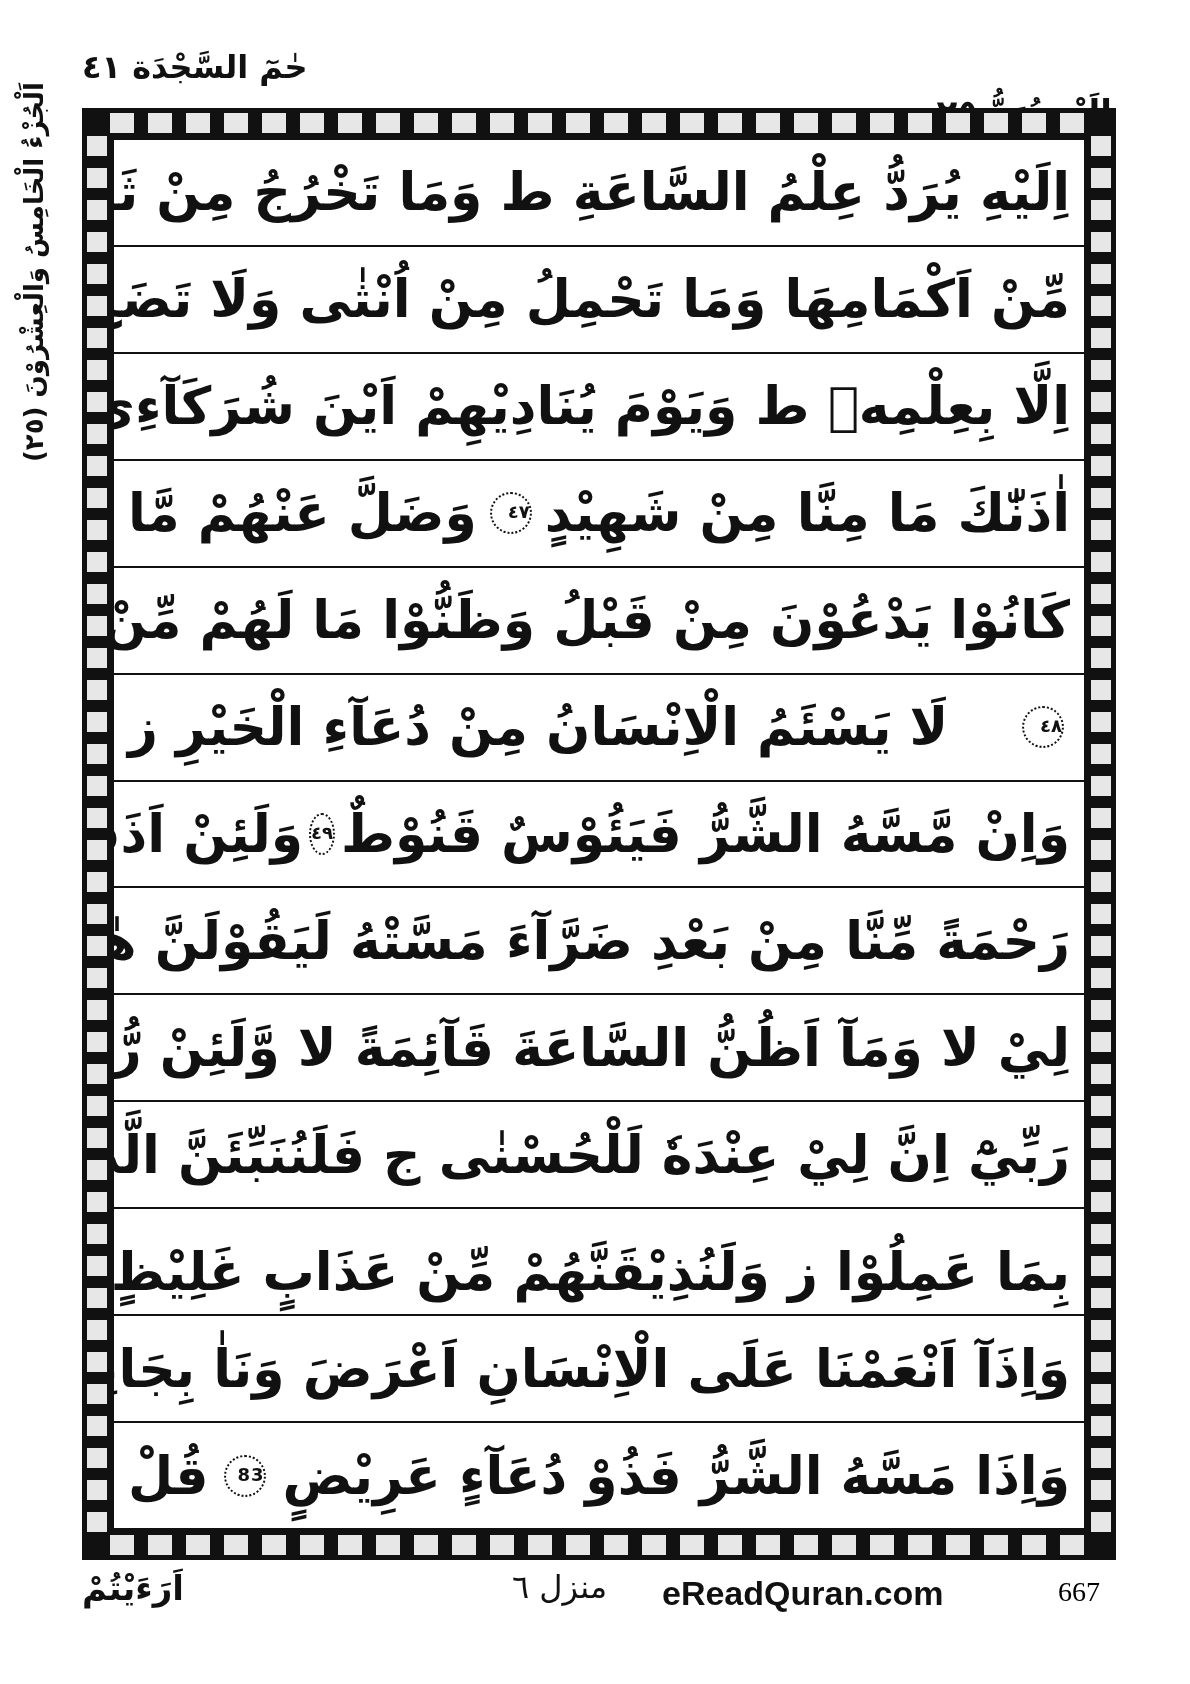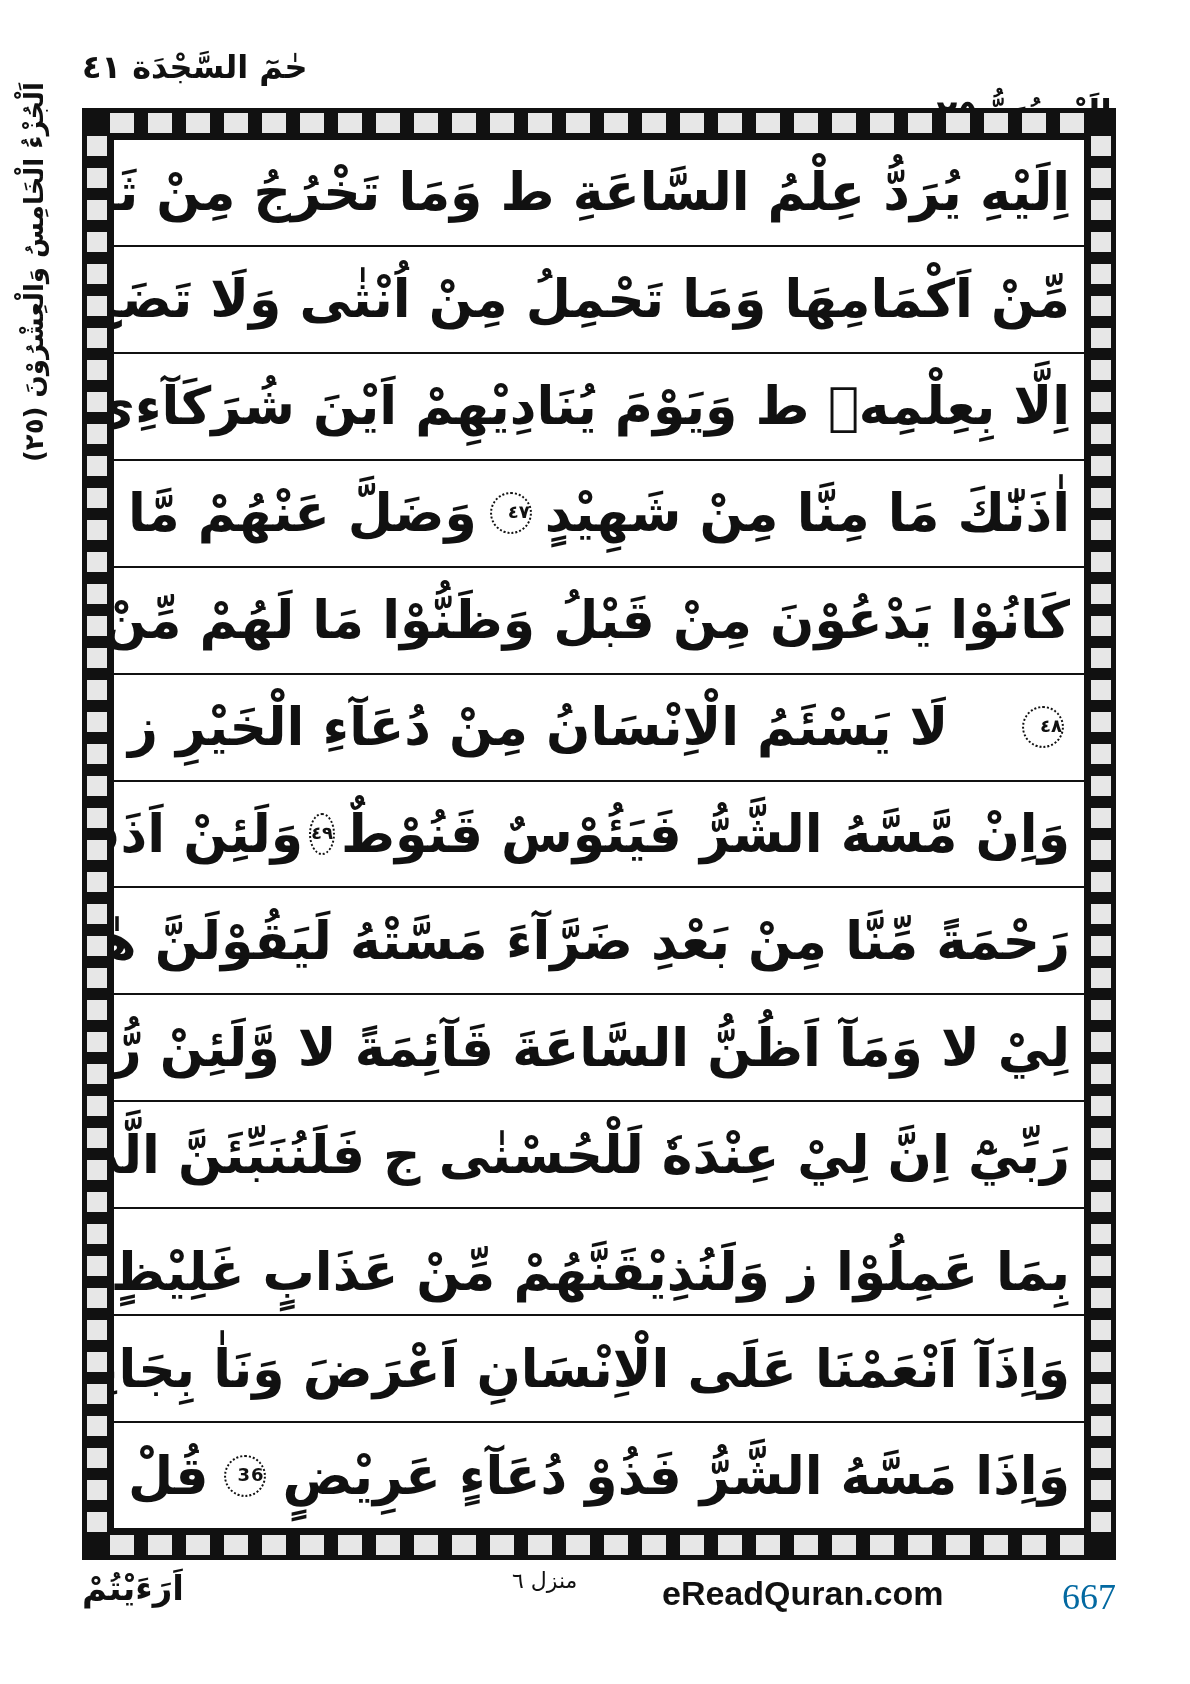--- a/index.html
+++ b/index.html
@@ -26,23 +26,23 @@
 
     .text-area { position: absolute; left: 32px; right: 32px; top: 32px; bottom: 32px; background: #fff; display: flex; flex-direction: column; }
     .line { flex: 1; border-bottom: 2px solid #111; display: flex; align-items: center; justify-content: space-between; direction: rtl; padding: 0 14px; box-sizing: border-box; overflow: hidden; }
     .line:last-child { border-bottom: none; }
     .line-text { font-family: "DejaVu Sans", sans-serif; font-size: 52px; font-weight: bold; white-space: nowrap; text-align: justify; text-align-last: justify; width: 100%; direction: rtl; letter-spacing: 1px; }
 
     .ayah-marker { display: inline-block; width: 38px; height: 38px; border: 2px dotted #111; border-radius: 50%; font-size: 18px; line-height: 36px; text-align: right; font-weight: bold; vertical-align: middle; margin: 0 6px; }
 
     .footer { position: absolute; top: 1568px; left: 82px; width: 1034px; height: 60px; }
     .ftr-catch { position: absolute; left: 0; top: 0; font-size: 34px; font-weight: bold; direction: rtl; }
-    .ftr-manzil { position: absolute; left: 430px; top: 0; font-size: 22px; direction: rtl; }
+    .ftr-manzil { position: absolute; left: 430px; top: 0; font-size: 32px; direction: rtl; }
     .ftr-site { position: absolute; left: 580px; top: 6px; font-family: "Liberation Sans", sans-serif; font-weight: bold; font-size: 34px; color: #111; }
-    .ftr-page { position: absolute; right: 0; top: 8px; font-family: "Liberation Serif", serif; font-size: 36px; color: #0369a1; }
+    .ftr-page { position: absolute; right: 16px; top: 8px; font-family: "Liberation Serif", serif; font-size: 28px; color: #000000; }
   </style>
 </head>
 <body>
 
 <div class="header">
   <div class="hdr-right">اِلَيْهِ يُرَدُّ ٢٥</div>
   <div class="hdr-left">حٰمٓ السَّجْدَة ٤١</div>
 </div>
 
 <div class="margin-note">
@@ -103,21 +103,21 @@
         <span>بِمَا عَمِلُوْا ز وَلَنُذِيْقَنَّهُمْ مِّنْ عَذَابٍ غَلِيْظٍ</span>
 
       </span>
     </div>
     <div class="line">
       <span class="line-text">وَاِذَآ اَنْعَمْنَا عَلَى الْاِنْسَانِ اَعْرَضَ وَنَاٰ بِجَانِبِهٖ ج</span>
     </div>
     <div class="line">
       <span class="line-text" style="display:flex;justify-content:space-between;align-items:center;">
         <span>وَاِذَا مَسَّهُ الشَّرُّ فَذُوْ دُعَآءٍ عَرِيْضٍ</span>
-        <span class="ayah-marker">36</span>
+        <span class="ayah-marker">83</span>
         <span>قُلْ</span>
       </span>
     </div>
   </div>
 </div>
 
 <div class="footer">
   <div class="ftr-catch">اَرَءَيْتُمْ</div>
   <div class="ftr-manzil">منزل ٦</div>
   <div class="ftr-site">eReadQuran.com</div>

